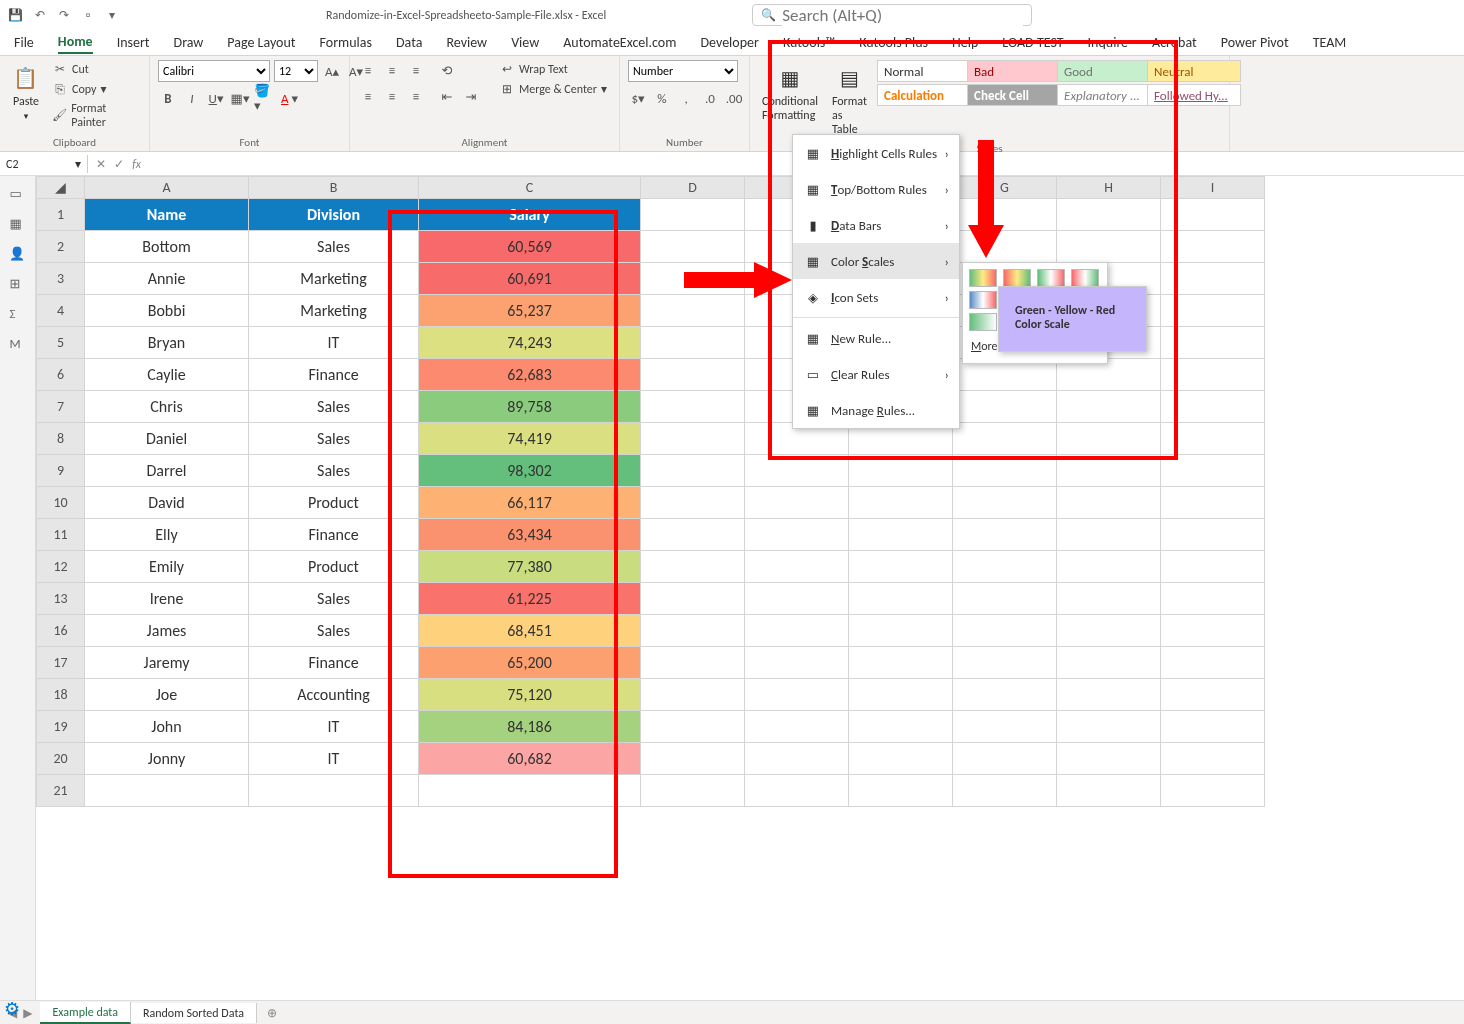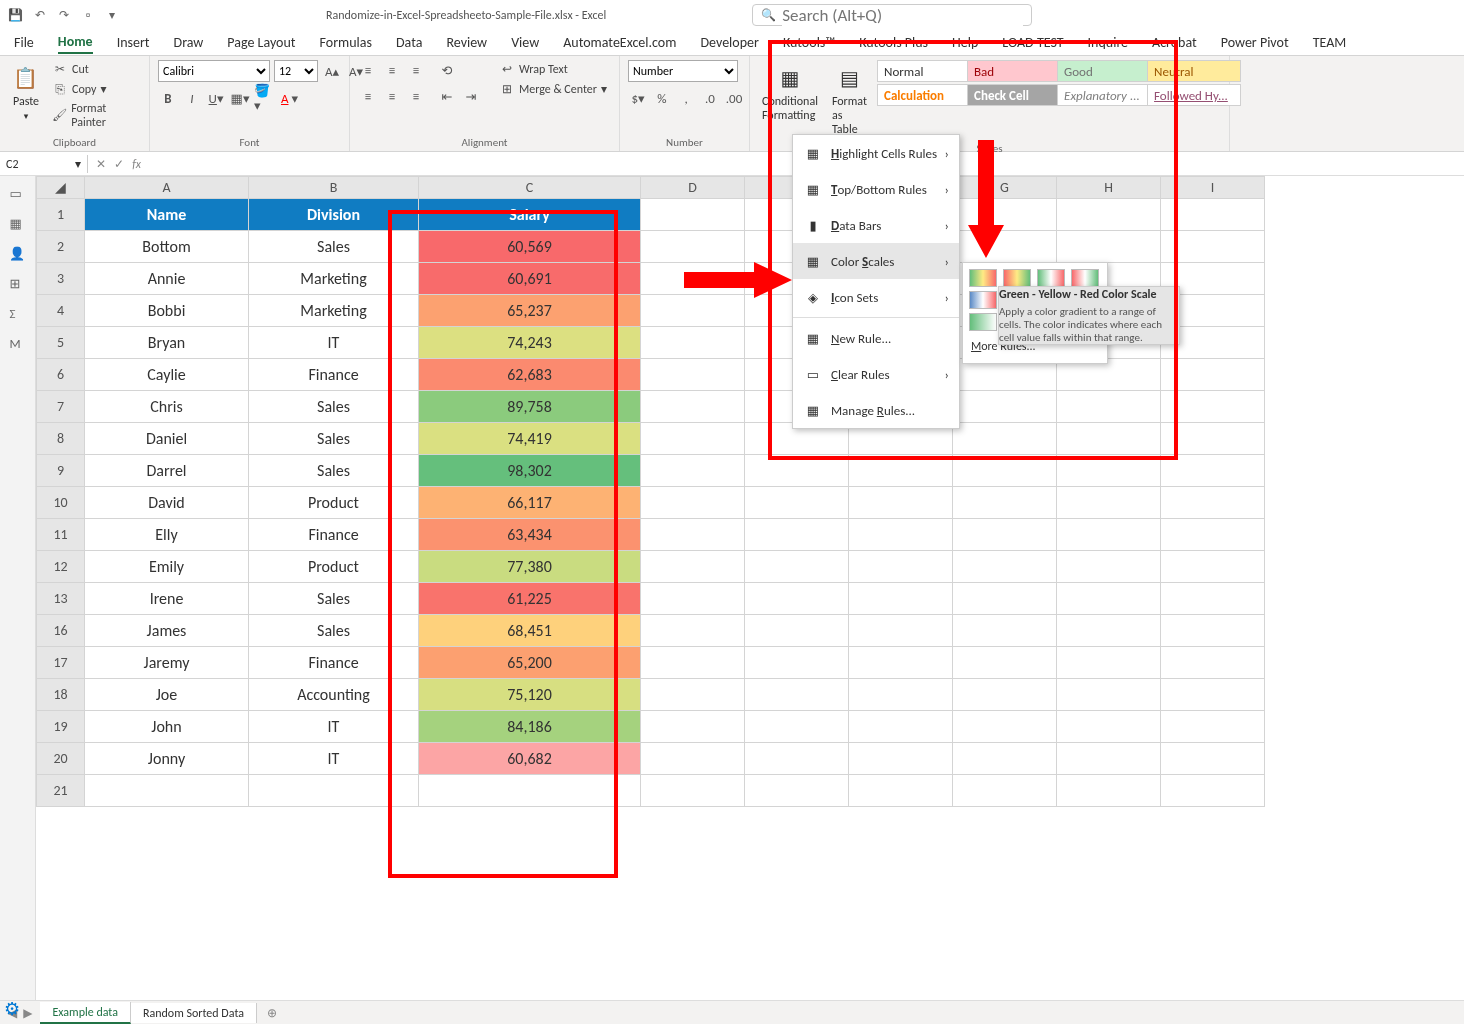--- a/index.html
+++ b/index.html
@@ -68,21 +68,21 @@
 .sw.gwr{background:linear-gradient(90deg,#63be7b,#fff,#f8696b)}
 .sw.rwg{background:linear-gradient(90deg,#f8696b,#fff,#63be7b)}
 .sw.bwr{background:linear-gradient(90deg,#5a8ac6,#fff,#f8696b)}
 .sw.rwb{background:linear-gradient(90deg,#f8696b,#fff,#5a8ac6)}
 .sw.wr{background:linear-gradient(90deg,#fff,#f8696b)}
 .sw.rw{background:linear-gradient(90deg,#f8696b,#fff)}
 .sw.gw{background:linear-gradient(90deg,#63be7b,#fff)}
 .sw.wg{background:linear-gradient(90deg,#fff,#63be7b)}
 .sw.yb{background:linear-gradient(90deg,#ffeb84,#63be7b)}
 .sw.by{background:linear-gradient(90deg,#63be7b,#ffeb84)}
-.tooltip{position:absolute;left:998px;top:286px;width:182px;background:#e5e5e5;border:1px solid #ccc;box-shadow:2px 2px 6px rgba(0,0,0,.25);z-index:42;padding:0;font-size:11px;color:#555}
+.tooltip{position:absolute;left:998px;top:286px;width:149px;background:#c4b5fd;border:1px solid #ccc;box-shadow:2px 2px 6px rgba(0,0,0,.25);z-index:42;padding:16px;font-size:11px;color:#555}
 .tooltip b{color:#333;font-size:12px;display:block;margin-bottom:4px}
 .gear{position:absolute;left:4px;bottom:4px;color:#0078d4;font-size:18px;z-index:10}
 </style>
 </head>
 <body>
 
 <div class="titlebar">
   <div class="qat">
     <span>💾</span>
     <span>↶</span>
@@ -578,21 +578,20 @@
       <div class="sw gw"></div>
       <div class="sw wg"></div>
       <div class="sw yb"></div>
       <div class="sw by"></div>
     </div>
   <div style="padding:4px 2px;font-size:12px"><u>M</u>ore Rules...</div>
 </div>
 
 <div class="tooltip">
   <b>Green - Yellow - Red Color Scale</b>
-  <span>Apply a color gradient to a range of cells. The color indicates where each cell value falls within that range.</span>
 </div>
 
 <div class="red-box" style="left:388px;top:210px;width:230px;height:668px"></div>
 <div class="red-box" style="left:768px;top:40px;width:410px;height:420px"></div>
 <svg class="red-arrow" style="left:684px;top:260px" width="110" height="40">
     <polygon points="0,12 70,12 70,2 108,20 70,38 70,28 0,28" fill="red"></polygon>
   </svg>
 <svg class="red-arrow" style="left:966px;top:140px" width="40" height="120">
     <polygon points="12,0 28,0 28,85 38,85 20,118 2,85 12,85" fill="red"></polygon>
   </svg>

